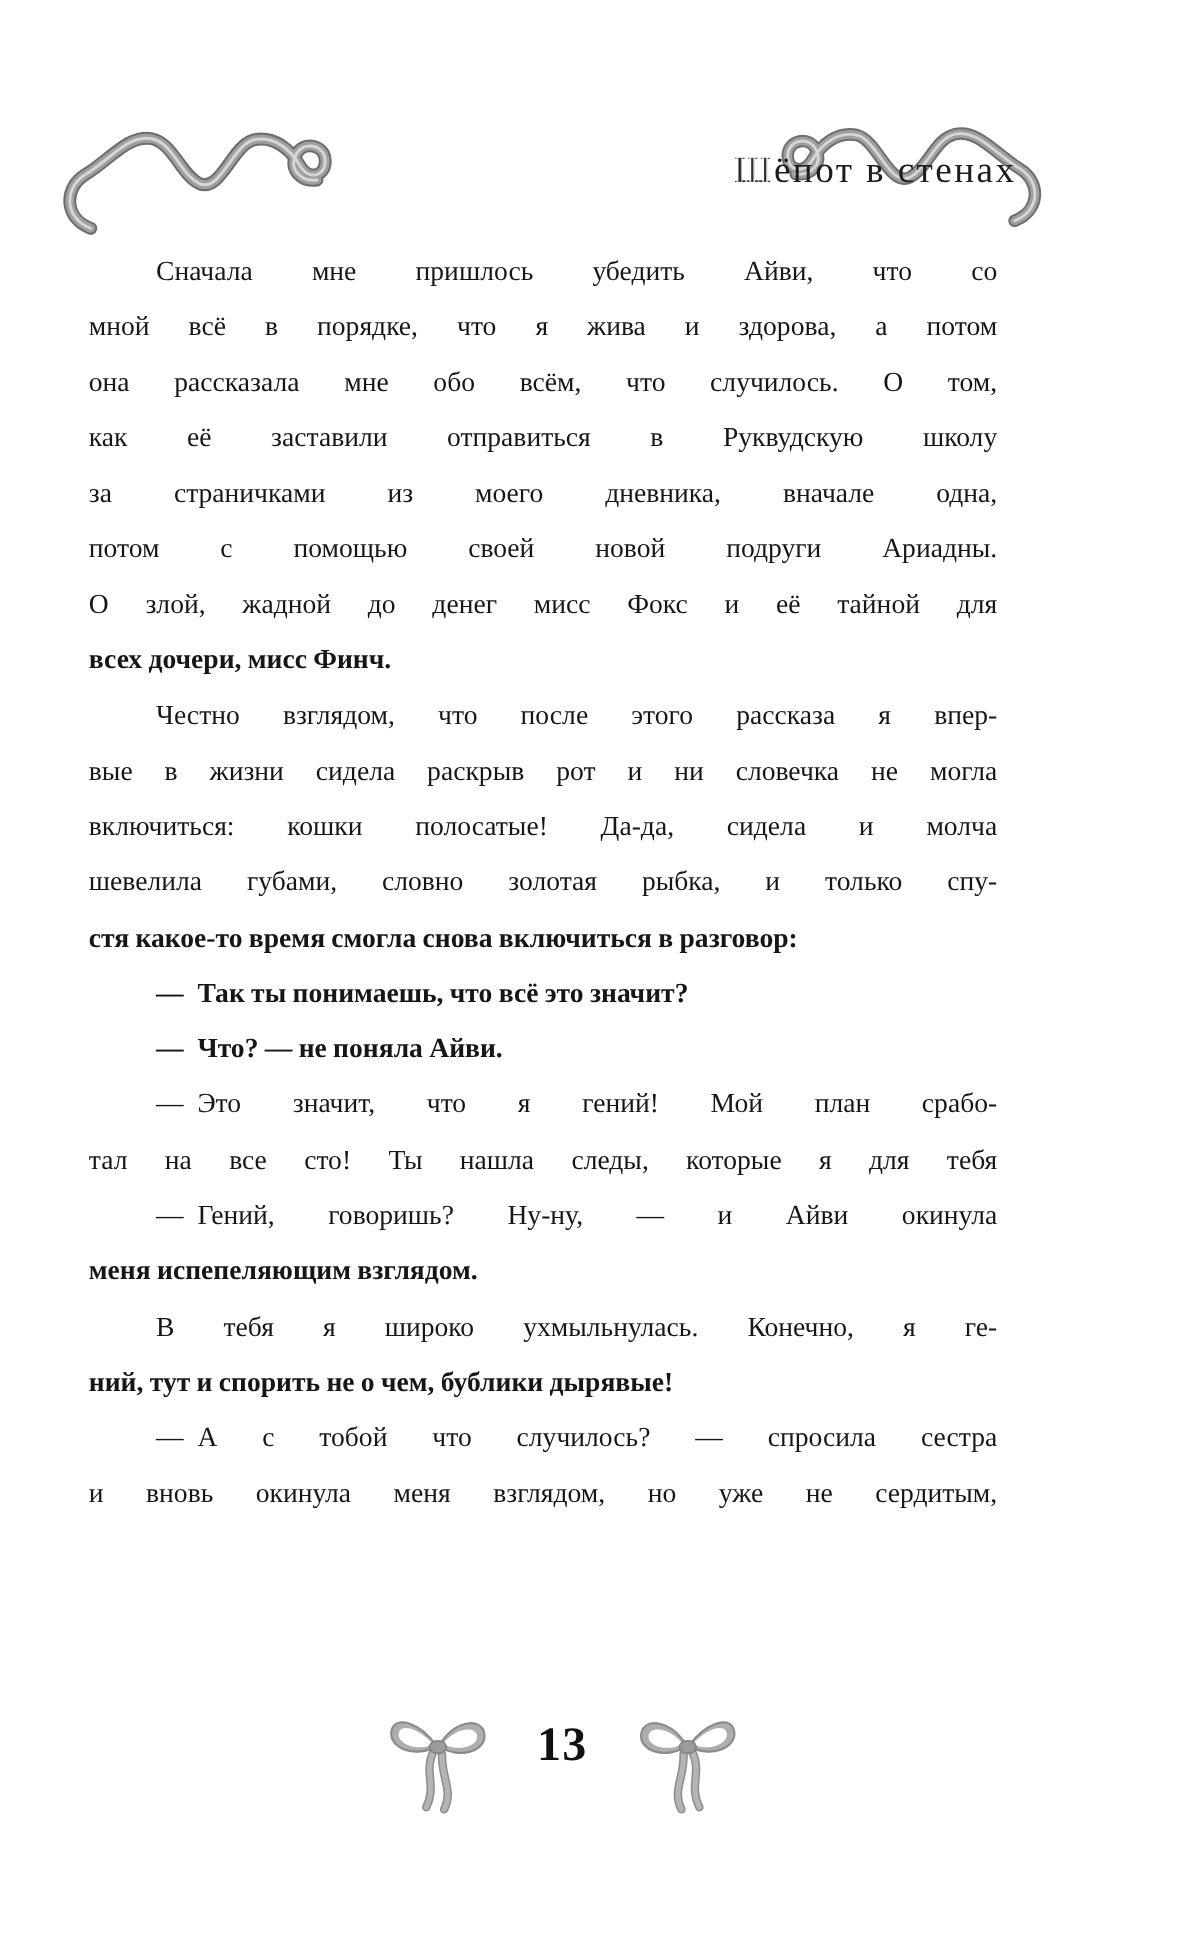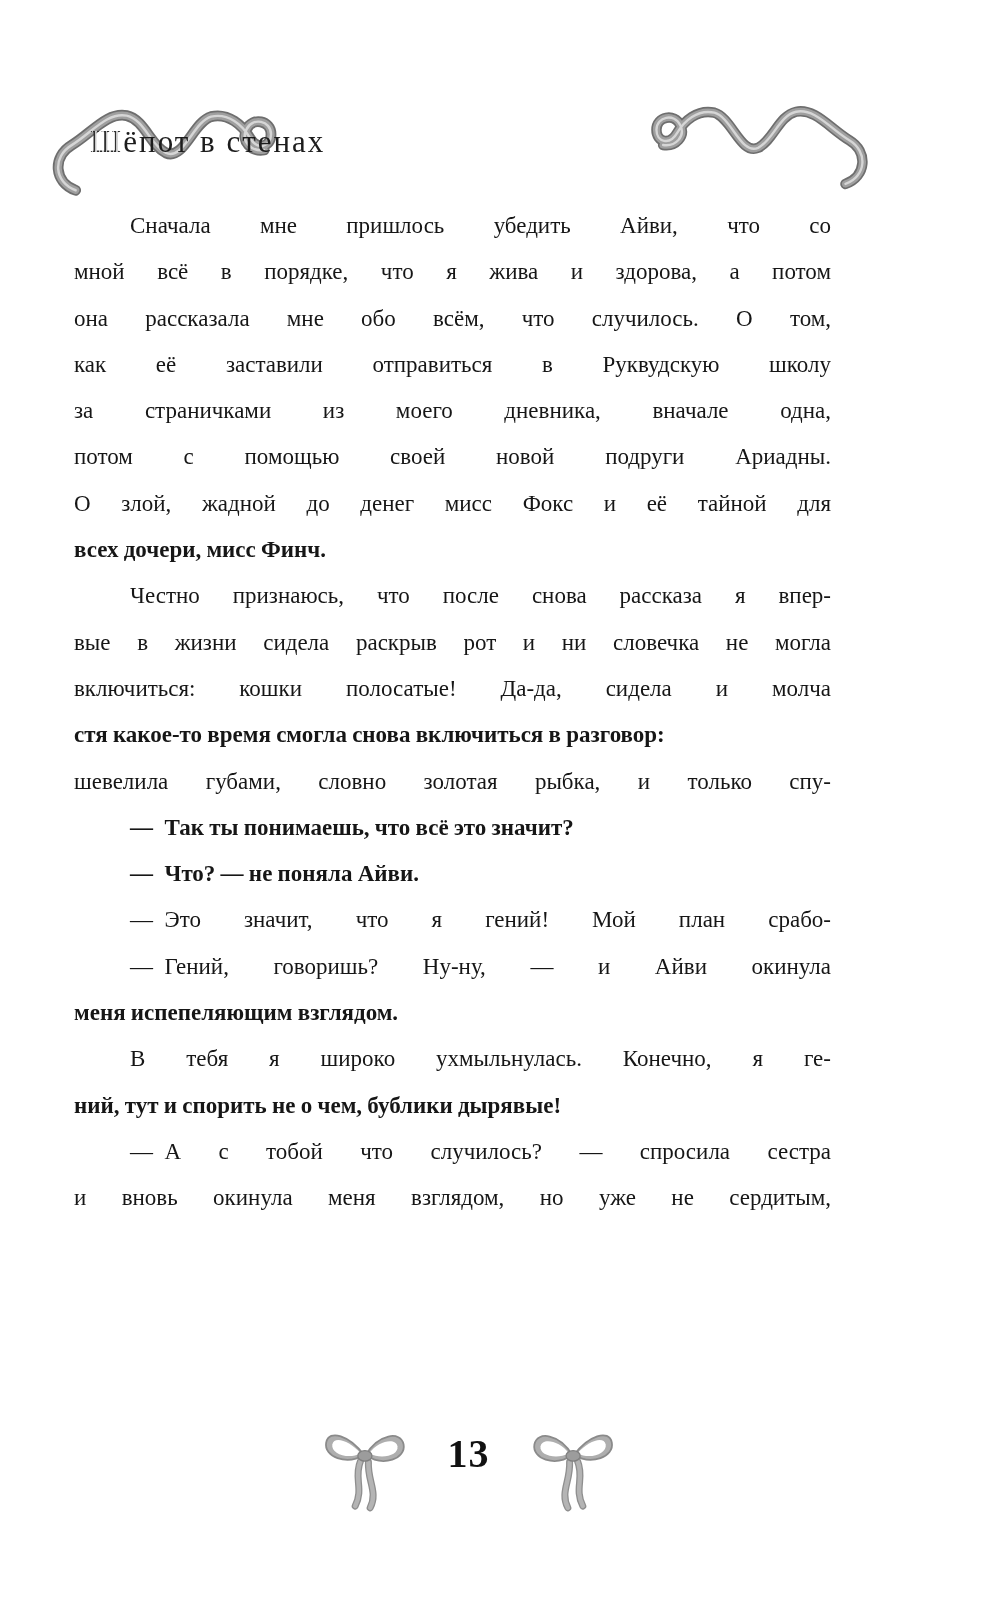--- a/index.html
+++ b/index.html
@@ -23,21 +23,21 @@
   }
   .ornament-tl { left: 44px;  top: 96px; width: 240px; height: 108px; }
   .ornament-tr { left: 646px; top: 92px; width: 228px; height: 106px; transform: scaleX(-1); }
 
   
   .page-header {
     position: absolute;
     left: 90px;
     top: 124px;
     width: 757px;
-    text-align: left;
+    text-align: right;
     font-size: 31px;
     letter-spacing: 2px;
     color: #1c1c1c;
     white-space: nowrap;
   }
   .page-header .hatched {
     background: repeating-linear-gradient(90deg, #2f2f2f 0 2px, #c8c8c8 2px 3.5px);
     -webkit-background-clip: text;
     background-clip: text;
     color: transparent;
@@ -112,28 +112,29 @@
 
   <div class="text-block">
     <div class="line indent">Сначала мне пришлось убедить Айви, что со</div>
     <div class="line">мной всё в порядке, что я жива и здорова, а потом</div>
     <div class="line">она рассказала мне обо всём, что случилось. О том,</div>
     <div class="line">как её заставили отправиться в Руквудскую школу</div>
     <div class="line">за страничками из моего дневника, вначале одна,</div>
     <div class="line">потом с помощью своей новой подруги Ариадны.</div>
     <div class="line">О злой, жадной до денег мисс Фокс и её тайной для</div>
     <div class="line last">всех дочери, мисс Финч.</div>
-    <div class="line indent">Честно признаюсь, что после снова рассказа я впер-</div>
+    <div class="line indent">Честно взглядом, что после этого рассказа я впер-</div>
     <div class="line">вые в жизни сидела раскрыв рот и ни словечка не могла</div>
     <div class="line">включиться: кошки полосатые! Да-да, сидела и молча</div>
+    <div class="line">шевелила губами, словно золотая рыбка, и только спу-</div>
     <div class="line last">стя какое-то время смогла снова включиться в разговор:</div>
-    <div class="line">шевелила губами, словно золотая рыбка, и только спу-</div>
     <div class="line indent last">— Так ты понимаешь, что всё это значит?</div>
     <div class="line indent last">— Что? — не поняла Айви.</div>
     <div class="line indent">— Это значит, что я гений! Мой план срабо-</div>
+    <div class="line">тал на все сто! Ты нашла следы, которые я для тебя</div>
     <div class="line indent">— Гений, говоришь? Ну-ну, — и Айви окинула</div>
     <div class="line last">меня испепеляющим взглядом.</div>
     <div class="line indent">В тебя я широко ухмыльнулась. Конечно, я ге-</div>
     <div class="line last">ний, тут и спорить не о чем, бублики дырявые!</div>
     <div class="line indent">— А с тобой что случилось? — спросила сестра</div>
     <div class="line">и вновь окинула меня взглядом, но уже не сердитым,</div>
   </div>
 
   <div class="page-footer">
     <svg class="bow" viewBox="0 0 100 105" aria-hidden="true">

